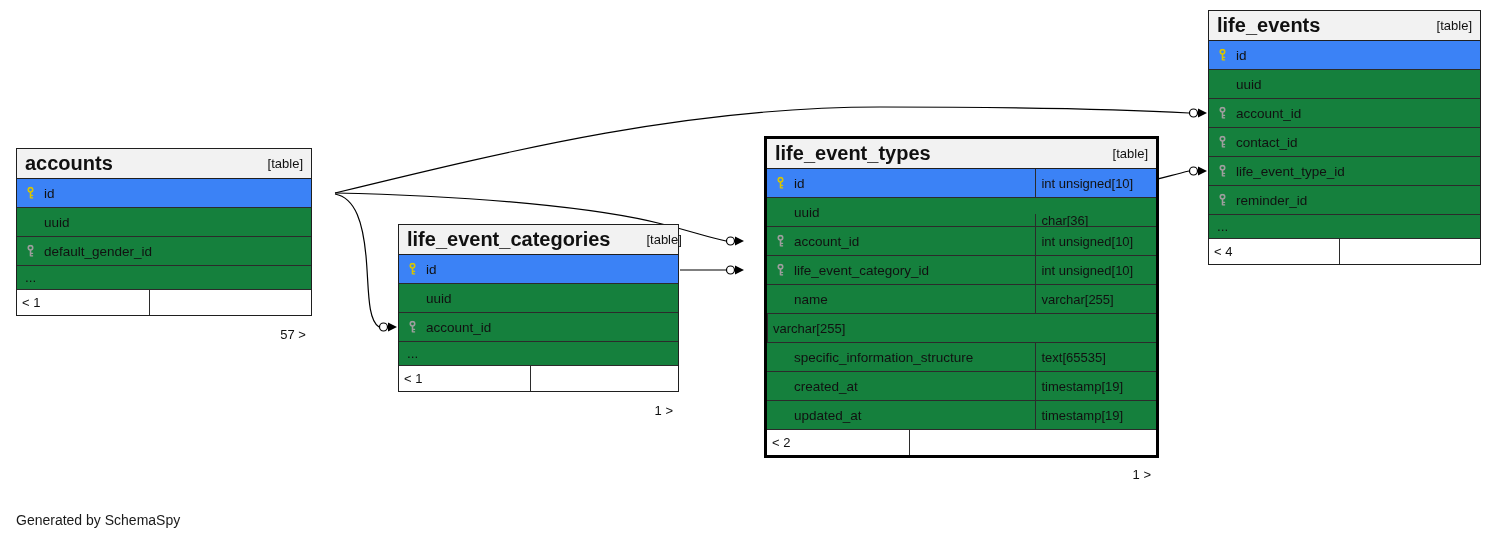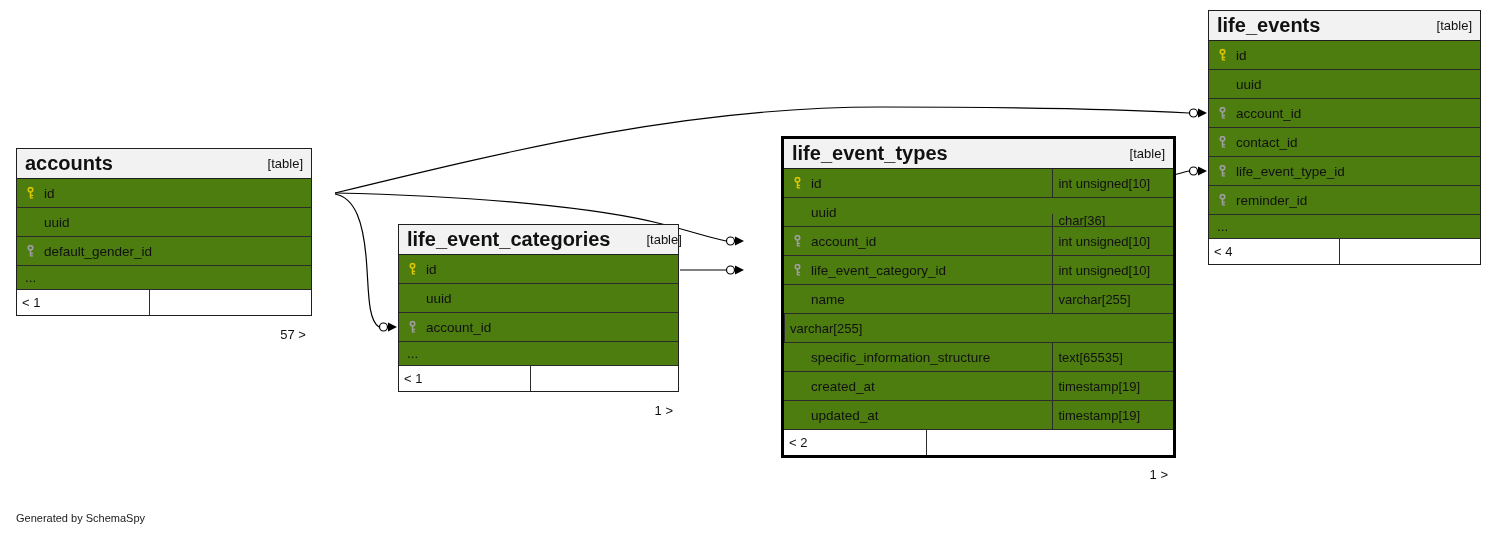--- a/index.html
+++ b/index.html
@@ -27,24 +27,24 @@
     display:flex; justify-content:space-between; align-items:center;
     background:#f2f2f2;
     border-bottom:1px solid #1f1f1f;
     height:30px; padding:0 8px;
   }
   .tbl-name { font-weight:bold; font-size:20px; white-space:nowrap; }
   .tbl-type { font-size:13px; white-space:nowrap;padding-left:36px; }
 
   .tbl-row {
     position:relative; display:flex; align-items:stretch;
-    height:29px; background:#4d7c0f;
+    height:29px; background:#15803d;
     border-bottom:1px solid #2b2b2b;
   }
-  .tbl-row.highlight { background:#4d7c0f; }
+  .tbl-row.highlight { background:#3b82f6; }
   .tbl-row.ellipsis { height:24px; }
 
   .name-cell {
     position:relative; display:flex; align-items:center;
     padding-left:27px; flex:1; min-width:0;
   }
   .name-cell.no-indent { padding-left:8px; }
   .key-icon {
     position:absolute; left:7px; top:50%; transform:translateY(-50%);
     width:13px; height:13px; line-height:0;
@@ -61,21 +61,21 @@
   .foot-cell {
     display:flex; align-items:center;
     border-left:1px solid #2b2b2b;
     padding:0 5px; font-size:13px; white-space:nowrap;
   }
   .foot-cell:first-child { border-left:none; }
   .foot-cell:last-child { justify-content:flex-end;margin-top:44px; }
 
   .footer-note {
     position:absolute; left:16px; top:512px;
-    font-size:11px; color:#1a1a1a; z-index:3;
+    font-size:14px; color:#1a1a1a; z-index:3;
   }
 
   .rel-path   { fill:none; stroke:#000; stroke-width:1.2; }
   .rel-circle { fill:#fff; stroke:#000; stroke-width:1.2; }
   .rel-arrow  { fill:#000; stroke:none; }
 </style>
 </head>
 <body>
 
 <div class="canvas">
@@ -186,21 +186,21 @@
           <div class="name-cell no-indent">
             <span class="col-name">...</span>
           </div>
         </div>
         <div class="tbl-footer">
           <div class="foot-cell" style="width: 47%;">&lt; 1</div>
           <div class="foot-cell" style="width: 24%;"></div>
           <div class="foot-cell" style="width: 29%;">1 &gt;</div>
         </div>
       </div>
-      <div class="db-table emphasized" style="left: 781px; top: 136px; width: 395px;">
+      <div class="db-table emphasized" style="left: 764px; top: 136px; width: 395px;">
         <div class="tbl-header">
           <span class="tbl-name">life_event_types</span>
           <span class="tbl-type">[table]</span>
         </div>
         <div class="tbl-row highlight">
           <div class="name-cell">
             <span class="key-icon"><svg viewBox="0 0 14 14" width="13" height="13" aria-hidden="true">
                 <circle cx="7" cy="3.6" r="2.4" fill="none" stroke="#d9c500" stroke-width="1.7"></circle>
                 <line x1="7" y1="6" x2="7" y2="12.6" stroke="#d9c500" stroke-width="1.7"></line>
                 <line x1="7" y1="9.6" x2="9.8" y2="9.6" stroke="#d9c500" stroke-width="1.5"></line>

